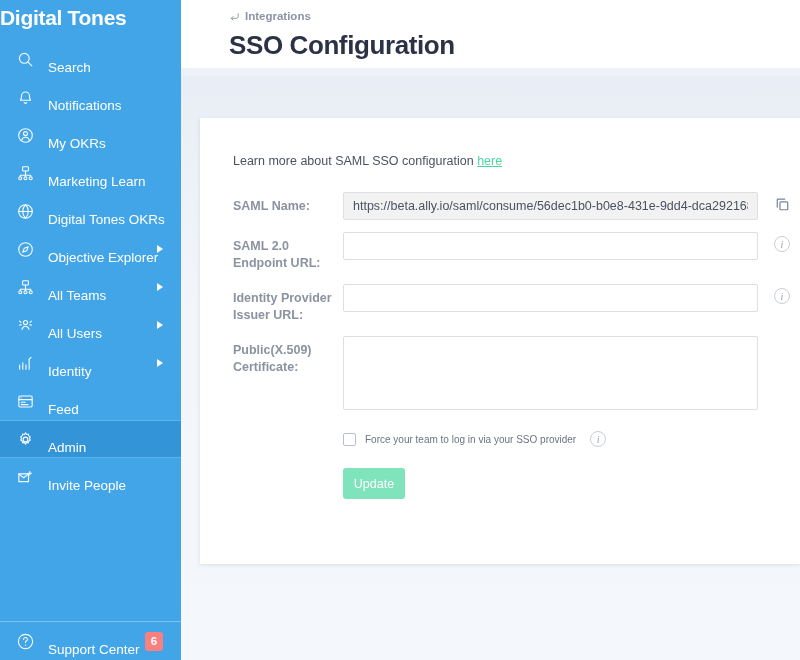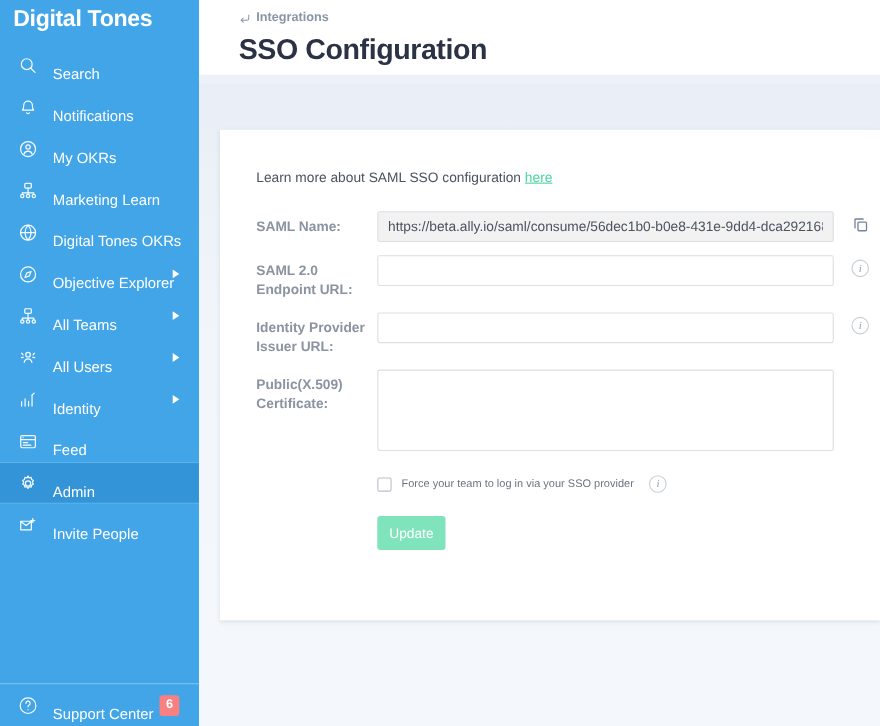--- a/index.html
+++ b/index.html
@@ -19,21 +19,20 @@
     background: #42a5e8;
     color: #ffffff;
     flex: 0 0 181px;
     position: relative;
     overflow: hidden;
   }
   .brand {
     height: 36px;
     display: flex;
     align-items: center;
-    padding-left: 12px;
     font-size: 21px;
     font-weight: bold;
     letter-spacing: -0.3px;
     color: #ffffff;
   }
   .nav { padding-top: 4px; }
   .nav-item {
     height: 38px;
     display: flex;
     align-items: center;
@@ -95,21 +94,21 @@
   .main {
     flex: 1 1 auto;
     height: 660px;
     position: relative;
     background: #eef2f8;
     overflow: hidden;
   }
   .topbar {
     height: 68px;
     background: #ffffff;
-    padding: 10px 0 0 36px;
+    padding: 10px 0 0 48px;
   }
   .breadcrumb {
     display: flex;
     align-items: center;
     font-size: 11.5px;
     font-weight: bold;
     color: #8a94a6;
     cursor: pointer;
   }
   .breadcrumb .bc-ico {

